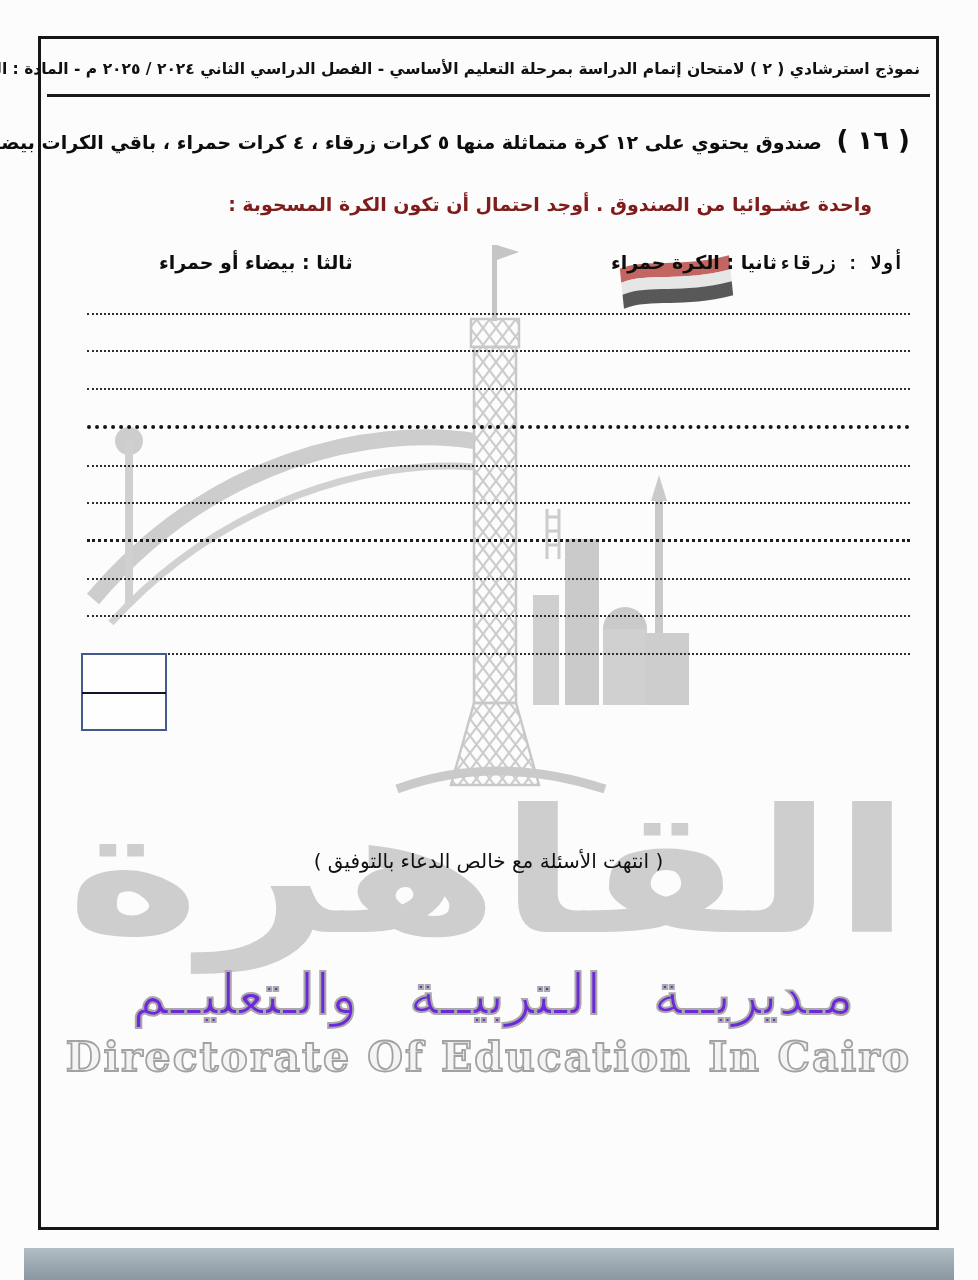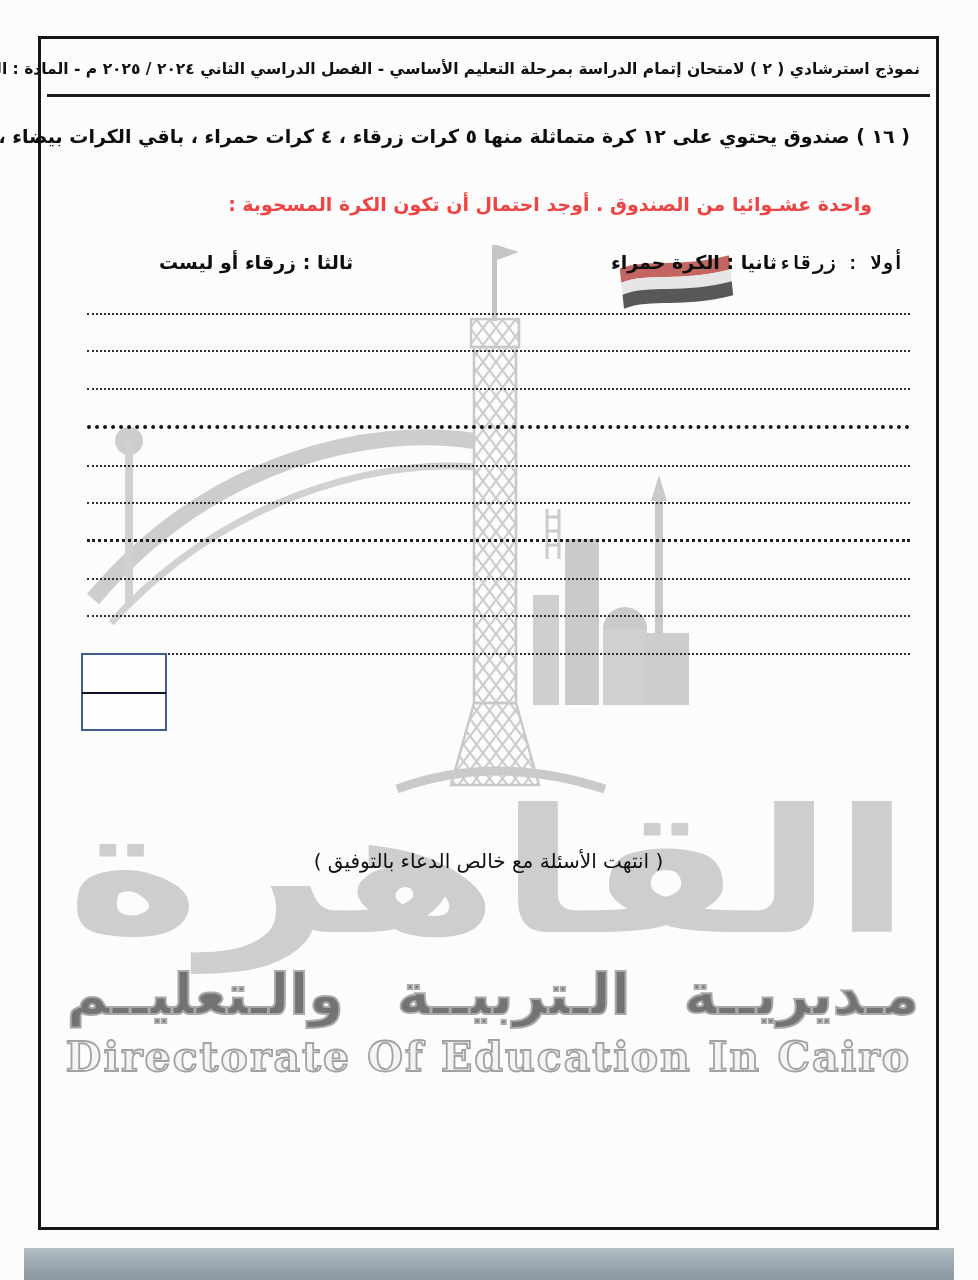--- a/index.html
+++ b/index.html
@@ -31,24 +31,24 @@
     direction:rtl; padding:0 10px 5px 10px;
     border-bottom:3px solid #1b1b1b; z-index:2;
   }
   .header-title { font-weight:bold; font-size:15.5px; color:#111; white-space:nowrap; }
 
   
   .q-line1 {
     position:absolute; top:86px; right:26px; direction:rtl;
     font-weight:bold; font-size:19px; color:#0d0d0d; white-space:nowrap; z-index:2;
   }
-  .q-num { font-size:19px; margin-left:0; }
+  .q-num { font-size:26px; margin-left:8px; }
   .q-line2 {
     position:absolute; top:154px; right:64px; direction:rtl;
-    font-weight:bold; font-size:19px; color:#ef4444; white-space:nowrap; z-index:2;
+    font-weight:bold; font-size:19px; color:#7f1d1d; white-space:nowrap; z-index:2;
   }
   .part {
     position:absolute; direction:rtl; font-weight:bold; font-size:19px;
     color:#0d0d0d; white-space:nowrap; z-index:2;
   }
   .part1 { top:212px; right:32px;font-family:Liberation Mono, monospace; }
   .part2 { top:212px; left:570px; }
   .part3 { top:212px; left:118px; }
 
   
@@ -79,22 +79,22 @@
   
   .wm { position:absolute; z-index:1; }
   .wm-svg { left:0; top:0; width:901px; height:1194px; }
   .wm-logo {
     top:748px; left:0; right:0; text-align:center; direction:rtl;
     font-size:172px; font-weight:bold; line-height:1;
     color:#a2a2a2; opacity:0.5; transform:scaleX(1.32);
   }
   .wm-ar {
     top:922px; left:0; right:0; text-align:center; direction:rtl;
-    font-size:56px; font-weight:bold; line-height:1.2;
-    color:#737373; -webkit-text-stroke:2px #a9a9a9;
+    font-size:56px; font-weight:normal; line-height:1.2;
+    color:#6d28d9; -webkit-text-stroke:2px #a9a9a9;
     word-spacing:34px; white-space:nowrap;margin-left:9px;
   }
   .wm-en {
     top:994px; left:0; right:0; text-align:center;
     font-family:"DejaVu Serif", serif; font-size:41px; font-weight:bold;
     color:#f4f4f4; -webkit-text-stroke:1.8px #a2a2a2;
     letter-spacing:2px; white-space:nowrap;
   }
 </style>
 </head>
@@ -150,21 +150,21 @@
     <svg class="flag" viewBox="0 0 115 58" aria-hidden="true">
       <g transform="rotate(-6 57 29)">
         <path d="M2 10 C 30 2 60 16 112 8 L112 22 C 60 30 30 16 2 24 Z" fill="#b84a44" opacity="0.85"></path>
         <path d="M2 24 C 30 16 60 30 112 22 L112 34 C 60 42 30 28 2 36 Z" fill="#e3e3e3" opacity="0.9"></path>
         <path d="M2 36 C 30 28 60 42 112 34 L112 48 C 60 56 30 42 2 50 Z" fill="#3b3b3b" opacity="0.85"></path>
       </g>
     </svg>
 
     <div class="part part1">أولا : زرقاء</div>
     <div class="part part2">ثانيا : الكرة حمراء</div>
-    <div class="part part3">ثالثا : زرقاء أو ليست</div>
+    <div class="part part3">ثالثا : بيضاء أو حمراء</div>
 
     <div class="lines">
       <div class="dotted-line"></div>
       <div class="dotted-line"></div>
       <div class="dotted-line"></div>
       <div class="dotted-line"></div>
       <div class="dotted-line"></div>
       <div class="dotted-line"></div>
       <div class="dotted-line"></div>
       <div class="dotted-line"></div>

